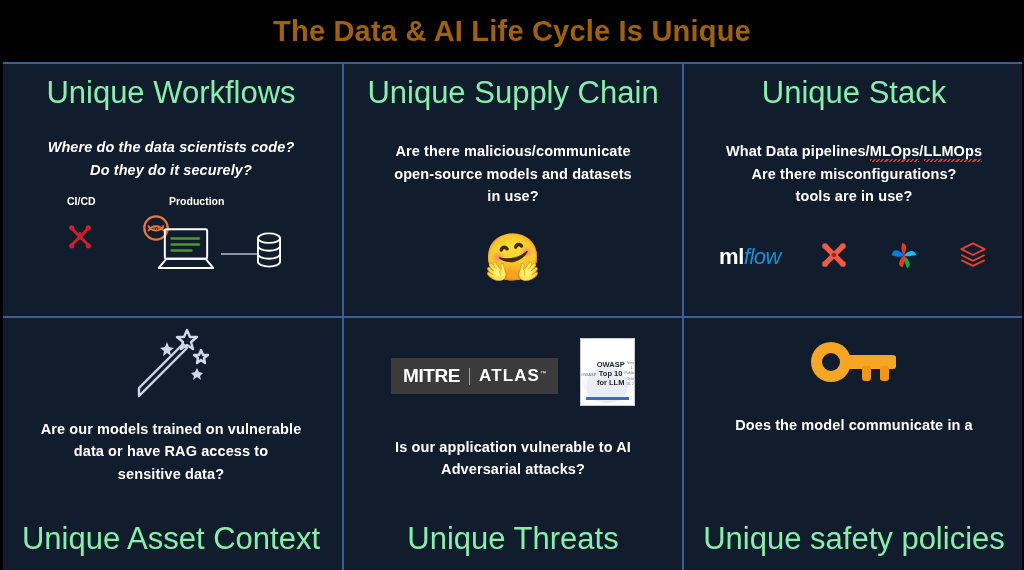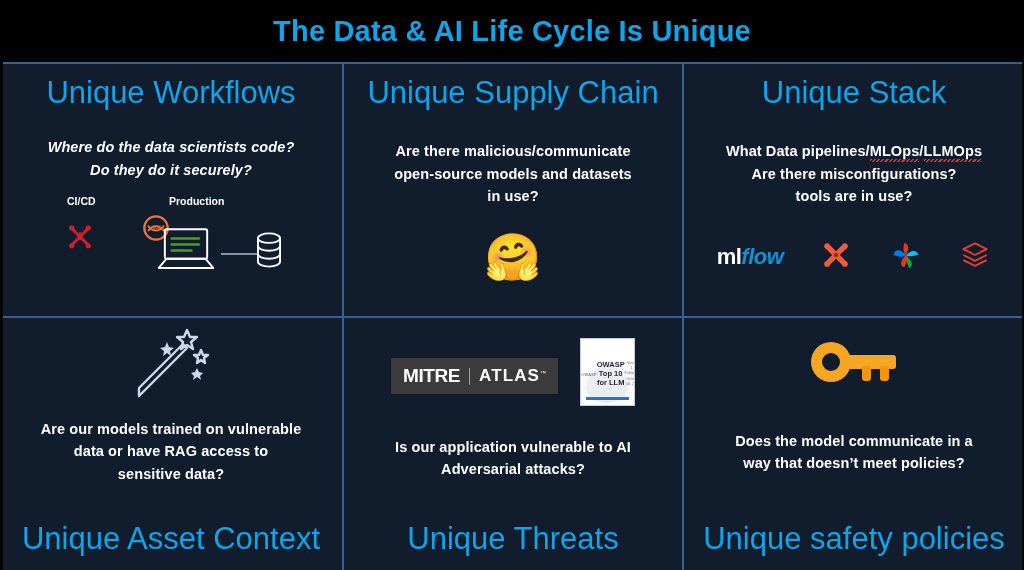--- a/index.html
+++ b/index.html
@@ -27,21 +27,21 @@
     position: absolute;
     left: 0; top: 0;
     width: 1024px;
     height: 62px;
     background: #000000;
     display: flex;
     align-items: center;
     justify-content: center;
   }
   #title-text {
-    color: #0ea5e9;
+    color: #a16207;
     font-size: 29px;
     font-weight: bold;
     letter-spacing: 0.2px;
     white-space: nowrap;
   }
 
   
   #grid {
     position: absolute;
     left: 0; top: 62px;
@@ -77,21 +77,21 @@
   #right-edge {
     position: absolute;
     right: 0; top: 62px;
     width: 2px; height: 508px;
     background: #000000;
     z-index: 5;
   }
 
   
   .cell-title {
-    color: #0ea5e9;
+    color: #86efac;
     font-size: 31px;
     font-weight: normal;
     line-height: 1.1;
     text-align: center;
     white-space: nowrap;
   }
   .cell-title.top { margin-top: 12px; }
   .cell-title.bottom { margin-top: auto; margin-bottom: 14px; }
 
   .cell-question {
@@ -147,21 +147,21 @@
     justify-content: center;
     gap: 36px;
     margin-top: 30px;
   }
   #mlflow-wordmark {
     font-size: 22px;
     line-height: 1;
     white-space: nowrap;
   }
   #mlflow-ml { color: #ffffff; font-weight: bold; letter-spacing: -0.5px; }
-  #mlflow-flow { color: #1192d4; font-style: italic; font-weight: bold; letter-spacing: -0.5px; }
+  #mlflow-flow { color: #1192d4; font-style: italic; font-weight: normal; letter-spacing: -0.5px; }
 
   
   .big-emoji {
     font-size: 46px;
     line-height: 1;
     margin-top: 26px;
   }
 
   
   #threat-logos {
@@ -447,22 +447,21 @@
           <g>
             <path d="M27 4 A20 20 0 1 0 27 44 A20 20 0 1 0 27 4 Z" fill="#f5a623"></path>
             <circle cx="27" cy="24" r="9" fill="#111c2d"></circle>
             <rect x="40" y="17" width="52" height="14" rx="3" fill="#f5a623"></rect>
             <rect x="58" y="28" width="9" height="15" rx="3" fill="#f0960f"></rect>
             <rect x="76" y="28" width="9" height="15" rx="3" fill="#f0960f"></rect>
           </g>
         </svg>
       </div>
 
-      <div class="cell-question" style="margin-top:40px;">
+      <div class="cell-question" style="margin-top:24px;">
         <div>Does the model communicate in a</div>
-        <div>way that doesn’t meet policies?</div>
       </div>
 
       <div class="cell-title bottom">Unique safety policies</div>
     </div>
 
   </div>
 </div>
 
 </body></html>

